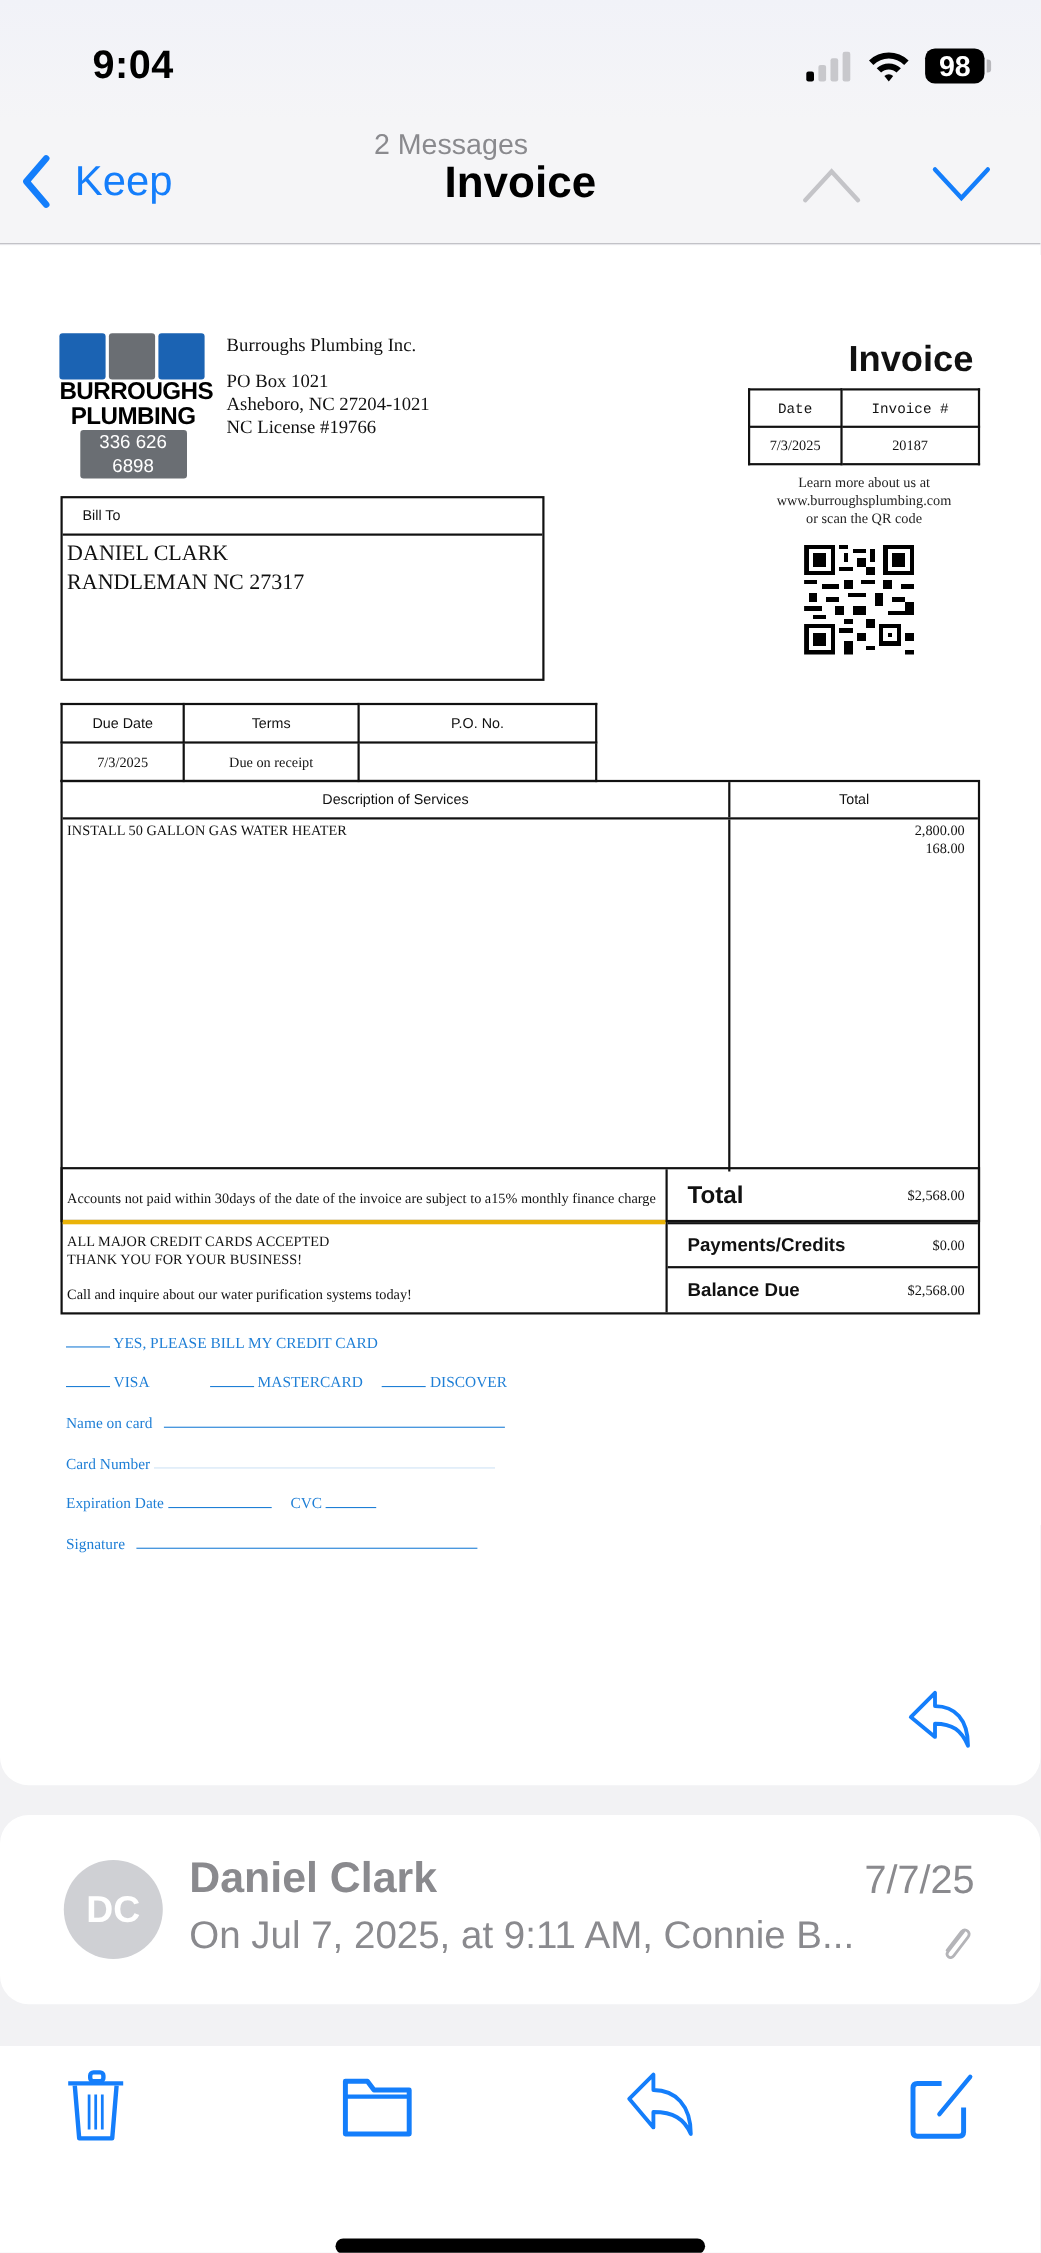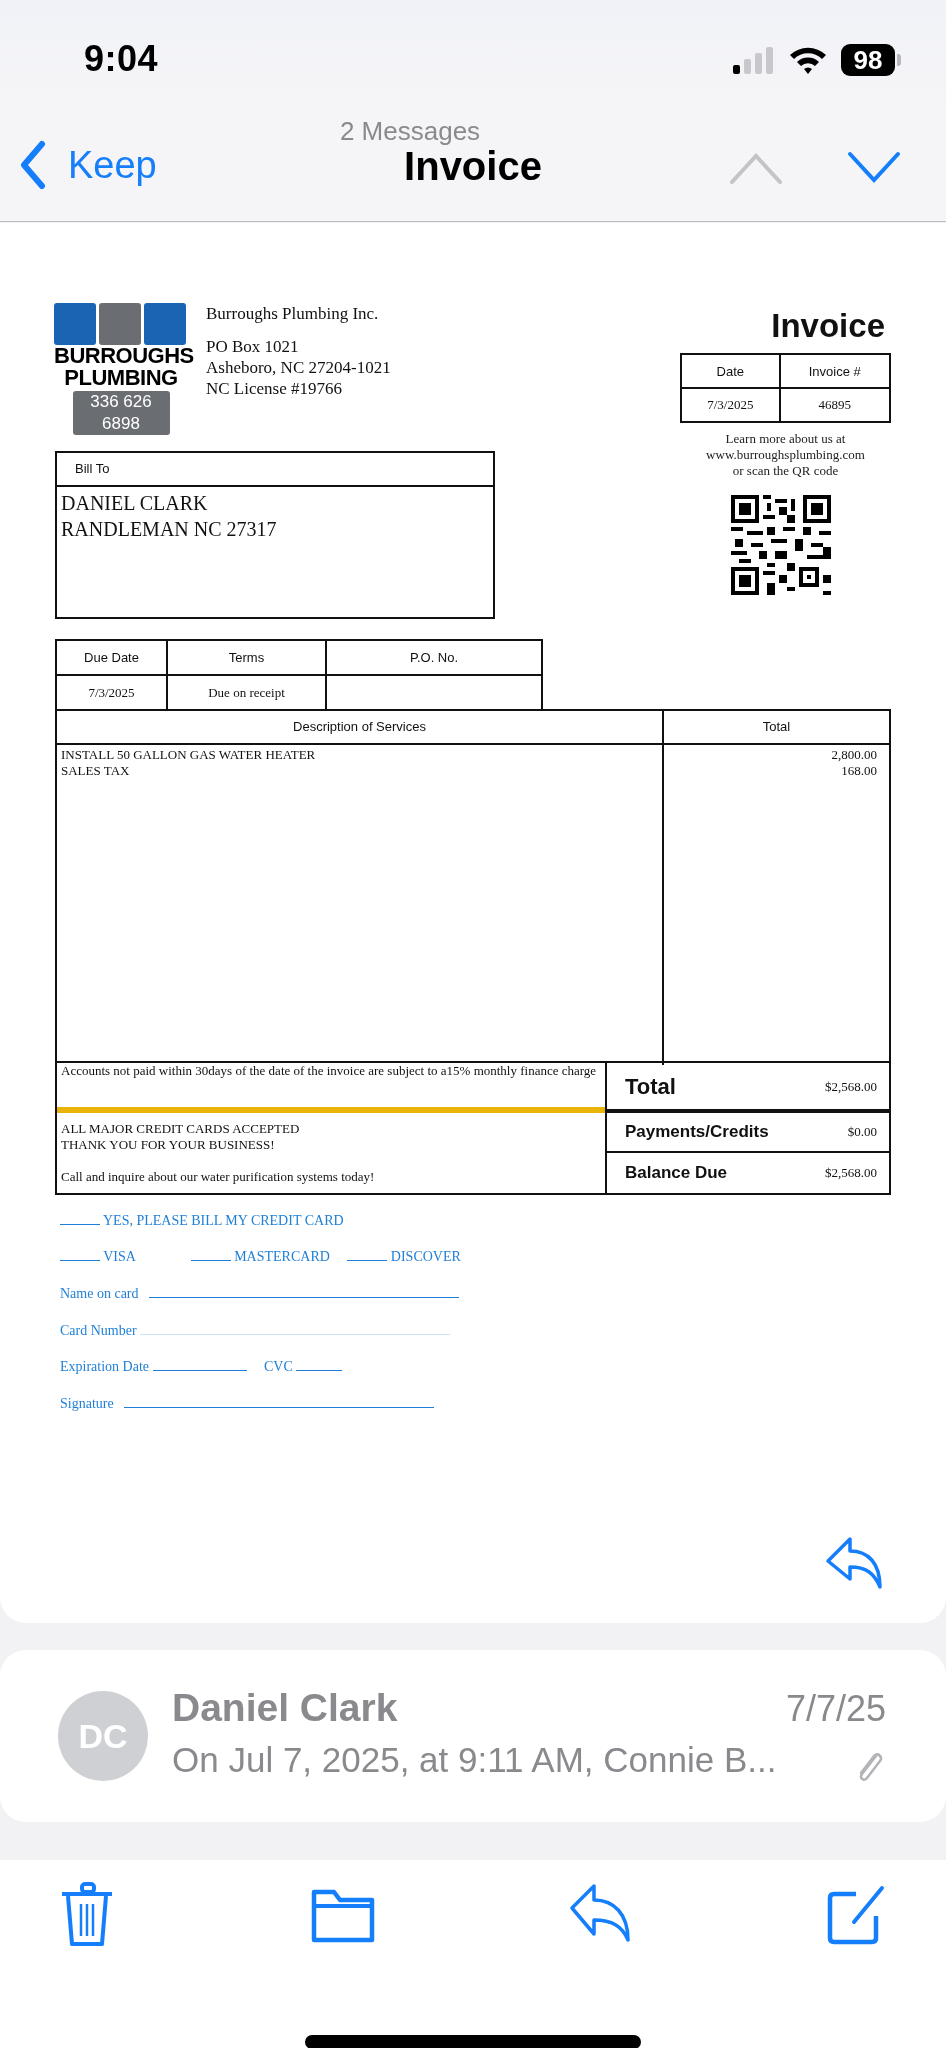--- a/index.html
+++ b/index.html
@@ -39,21 +39,21 @@
   .logo-icon.gray { background: #6a6e73; }
   .logo-word { font-family: "Liberation Sans", sans-serif; font-size: 22px; font-weight: bold; color: #000; text-align: center; line-height: 22px; letter-spacing: -0.5px; }
   .logo-phone { margin: 2px auto 0; width: 97px; background: #6a6e73; color: #fff; font-family: "Liberation Sans", sans-serif; font-size: 17px; text-align: center; border-radius: 3px; line-height: 22px; }
 
   .company { position: absolute; left: 206px; top: 80px; font-size: 17px; line-height: 21px; }
   .company .name { margin-bottom: 12px; }
 
   .inv-heading { position: absolute; left: 690px; top: 84px; width: 195px; text-align: right; font-family: "Liberation Sans", sans-serif; font-size: 33px; font-weight: bold; }
   .date-table { position: absolute; left: 680px; top: 130px; width: 211px; border-collapse: collapse; font-size: 13px; }
   .date-table td { border: 2px solid #111; height: 34px; text-align: center; }
-  .date-table .hdr { font-family: Liberation Sans, sans-serif; border-radius: 11px; }
+  .date-table .hdr { font-family: Liberation Mono, monospace; border-radius: 11px; }
   .learn { position: absolute; left: 680px; top: 208px; width: 211px; text-align: center; font-size: 13px; line-height: 16px; color: #222; }
   .qr { position: absolute; left: 731px; top: 272px; width: 100px; height: 100px; }
 
   .billto { position: absolute; left: 55px; top: 228px; width: 440px; height: 168px; border: 2px solid #111; }
   .billto-hdr { height: 34px; border-bottom: 2px solid #111; font-family: "Liberation Sans", sans-serif; font-size: 13px; line-height: 32px; padding-left: 18px; }
   .billto-body { padding: 3px 4px; font-size: 20px; line-height: 26px; }
 
   .terms-table { position: absolute; left: 55px; top: 416px; width: 488px; border-collapse: collapse; font-size: 13px; }
   .terms-table td { border: 2px solid #111; height: 35px; text-align: center; }
   .terms-table .hdr td { font-family: "Liberation Sans", sans-serif; }
@@ -61,21 +61,21 @@
   .svc { position: absolute; left: 55px; top: 486px; width: 836px; height: 402px; border: 2px solid #111; }
   .svc-hdr { height: 34px; border-bottom: 2px solid #111; display: flex; font-family: "Liberation Sans", sans-serif; font-size: 13px; }
   .svc-hdr .d { width: 607px; border-right: 2px solid #111; text-align: center; line-height: 32px; }
   .svc-hdr .t { flex: 1; text-align: center; line-height: 32px; }
   .svc-body { display: flex; height: 320px; }
   .svc-body .d { width: 607px; border-right: 2px solid #111; padding: 2px 4px; font-size: 13px; line-height: 16px; }
   .svc-body .t { flex: 1; padding: 2px 12px; font-size: 13px; line-height: 16px; text-align: right; }
 
   .foot { position: absolute; left: 55px; top: 838px; width: 836px; border: 2px solid #111; display: flex; }
   .foot-left { width: 550px; border-right: 2px solid #111; }
-  .foot-left .a { height: 50px; border-bottom: 6px solid #eab308; padding: 0 4px; font-size: 13px; line-height: 16px; }
+  .foot-left .a { height: 50px; border-bottom: 4px solid #eab308; padding: 19px 4px; font-size: 13px; line-height: 16px; }
   .foot-left .b { height: 80px; padding: 8px 4px; font-size: 13px; line-height: 16px; }
   .foot-left .b .gap { height: 16px; }
   .foot-right { flex: 1; }
   .foot-row { display: flex; align-items: center; justify-content: space-between; padding: 0 12px 0 18px; border-bottom: 2px solid #111; }
   .foot-row:last-child { border-bottom: none; }
   .foot-row .lbl { font-family: "Liberation Sans", sans-serif; font-weight: bold; }
   .foot-row .val { font-size: 13px; }
   .foot-row.r1 { height: 50px; } .foot-row.r1 .lbl { font-size: 22px; }
   .foot-row.r2 { height: 40px; } .foot-row.r2 .lbl, .foot-row.r3 .lbl { font-size: 17px; }
   .foot-row.r3 { height: 40px; }
@@ -160,21 +160,21 @@
 
       <div class="inv-heading">Invoice</div>
       <table class="date-table">
         <tbody>
             <tr>
           <td class="hdr">Date</td>
           <td class="hdr">Invoice #</td>
         </tr>
         <tr>
           <td>7/3/2025</td>
-          <td>46895</td>
+          <td>20187</td>
         </tr>
       </tbody>
         </table>
       <div class="learn">
         <div>Learn more about us at</div>
         <div>www.burroughsplumbing.com</div>
         <div>or scan the QR code</div>
       </div>
       <svg class="qr" viewBox="0 0 25 25" shape-rendering="crispEdges">
         <rect x="0" y="0" width="7" height="7" fill="#000"></rect>
@@ -251,21 +251,20 @@
         </table>
 
       <div class="svc">
         <div class="svc-hdr">
           <div class="d">Description of Services</div>
           <div class="t">Total</div>
         </div>
         <div class="svc-body">
           <div class="d">
             <div>INSTALL 50 GALLON GAS WATER HEATER</div>
-            <div>SALES TAX</div>
           </div>
           <div class="t">
             <div>2,800.00</div>
             <div>168.00</div>
           </div>
         </div>
       </div>
 
       <div class="foot">
         <div class="foot-left">

